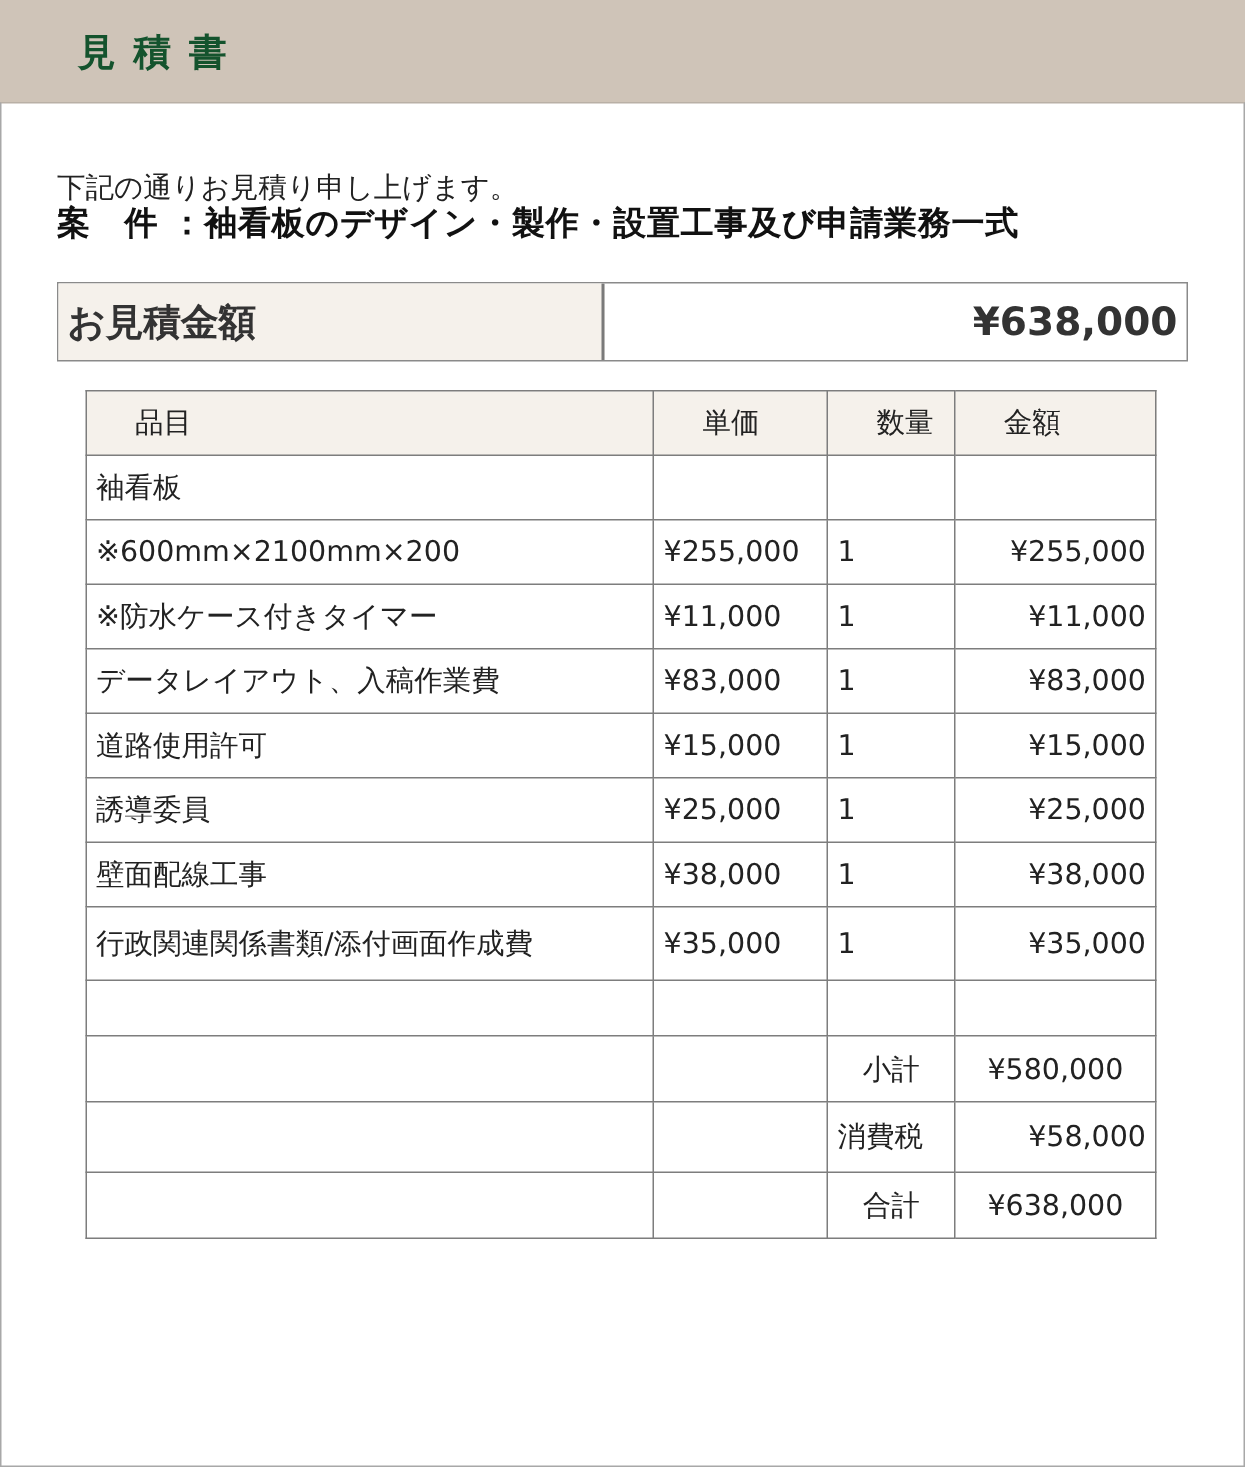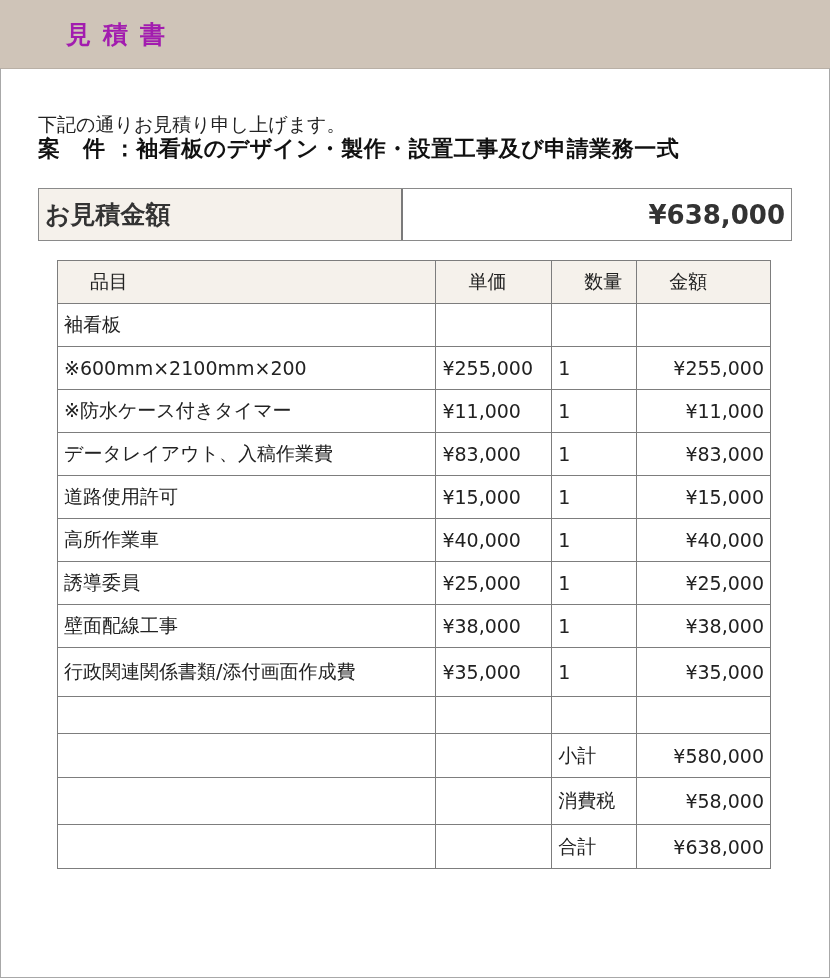--- a/index.html
+++ b/index.html
@@ -1,32 +1,32 @@
 <!DOCTYPE html>
 <html><head>
 <meta charset="utf-8">
 <style>
   html, body { margin: 0; padding: 0; background: #ffffff; }
   body { width: 830px; height: 979px; position: relative; overflow: hidden;
          font-family: "DejaVu Sans", "Liberation Sans", sans-serif; color: #222; }
   .header { position: absolute; left: 0; top: 0; width: 830px; height: 68px; background: #cfc4b8; }
-  .header-title { position: absolute; left: 52px; top: 18px; font-size: 25px; font-weight: bold; color: #a21caf; letter-spacing: 12px; margin-left: 14px; }
+  .header-title { position: absolute; left: 52px; top: 18px; font-size: 25px; font-weight: bold; color: #14532d; letter-spacing: 12px; }
   .frame { position: absolute; left: 0; top: 68px; width: 828px; height: 908px; border: 1px solid #a8a8a8; border-top: 1px solid #b9b0a6; box-sizing: content-box; }
   .intro { position: absolute; left: 38px; top: 112px; font-size: 19px; color: #222; }
   .subject { position: absolute; left: 38px; top: 134px; font-size: 22px; font-weight: bold; color: #111; white-space: nowrap; letter-spacing: 0.5px; }
   .summary { position: absolute; left: 38px; top: 188px; width: 754px; height: 53px; border: 1px solid #8a8a8a; box-sizing: border-box; display: flex; }
   .summary-label { width: 364px; background: #f5f1eb; border-right: 2px solid #7a7a7a; font-size: 25px; font-weight: bold; color: #333; display: flex; align-items: center; padding-left: 6px; box-sizing: border-box; }
   .summary-value { flex: 1; font-size: 26px; font-weight: bold; color: #333; display: flex; align-items: center; justify-content: flex-end; padding-right: 6px; }
   table.items { position: absolute; left: 57px; top: 260px; width: 714px; border-collapse: collapse; font-size: 19px; color: #222; }
   table.items th, table.items td { border: 1px solid #7d7d7d; padding: 0 6px; height: 42px; font-weight: normal; text-align: left; white-space: nowrap; }
   table.items th { background: #f5f1eb; height: 42px; padding-left: 32px; }
   table.items td.num-right { text-align: right; }
   table.items tr.tall td { height: 48px; }
   table.items tr.blank td { height: 36px; }
-  table.items tr.sum td { height: 43px; }
+  table.items tr.sum td { height: 43px; text-align: center; }
   table.items tr.sum2 td { height: 46px; }
   col.c1 { width: 379px; } col.c2 { width: 116px; } col.c3 { width: 85px; } col.c4 { width: 134px; }
 </style>
 </head>
 <body>
 
 <div class="header">
   <div class="header-title">見積書</div>
 </div>
 
@@ -84,26 +84,20 @@
       <td>1</td>
       <td class="num-right">¥83,000</td>
     </tr>
     <tr>
       <td>道路使用許可</td>
       <td>¥15,000</td>
       <td>1</td>
       <td class="num-right">¥15,000</td>
     </tr>
     <tr>
-      <td>高所作業車</td>
-      <td>¥40,000</td>
-      <td>1</td>
-      <td class="num-right">¥40,000</td>
-    </tr>
-    <tr>
       <td>誘導委員</td>
       <td>¥25,000</td>
       <td>1</td>
       <td class="num-right">¥25,000</td>
     </tr>
     <tr>
       <td>壁面配線工事</td>
       <td>¥38,000</td>
       <td>1</td>
       <td class="num-right">¥38,000</td>

